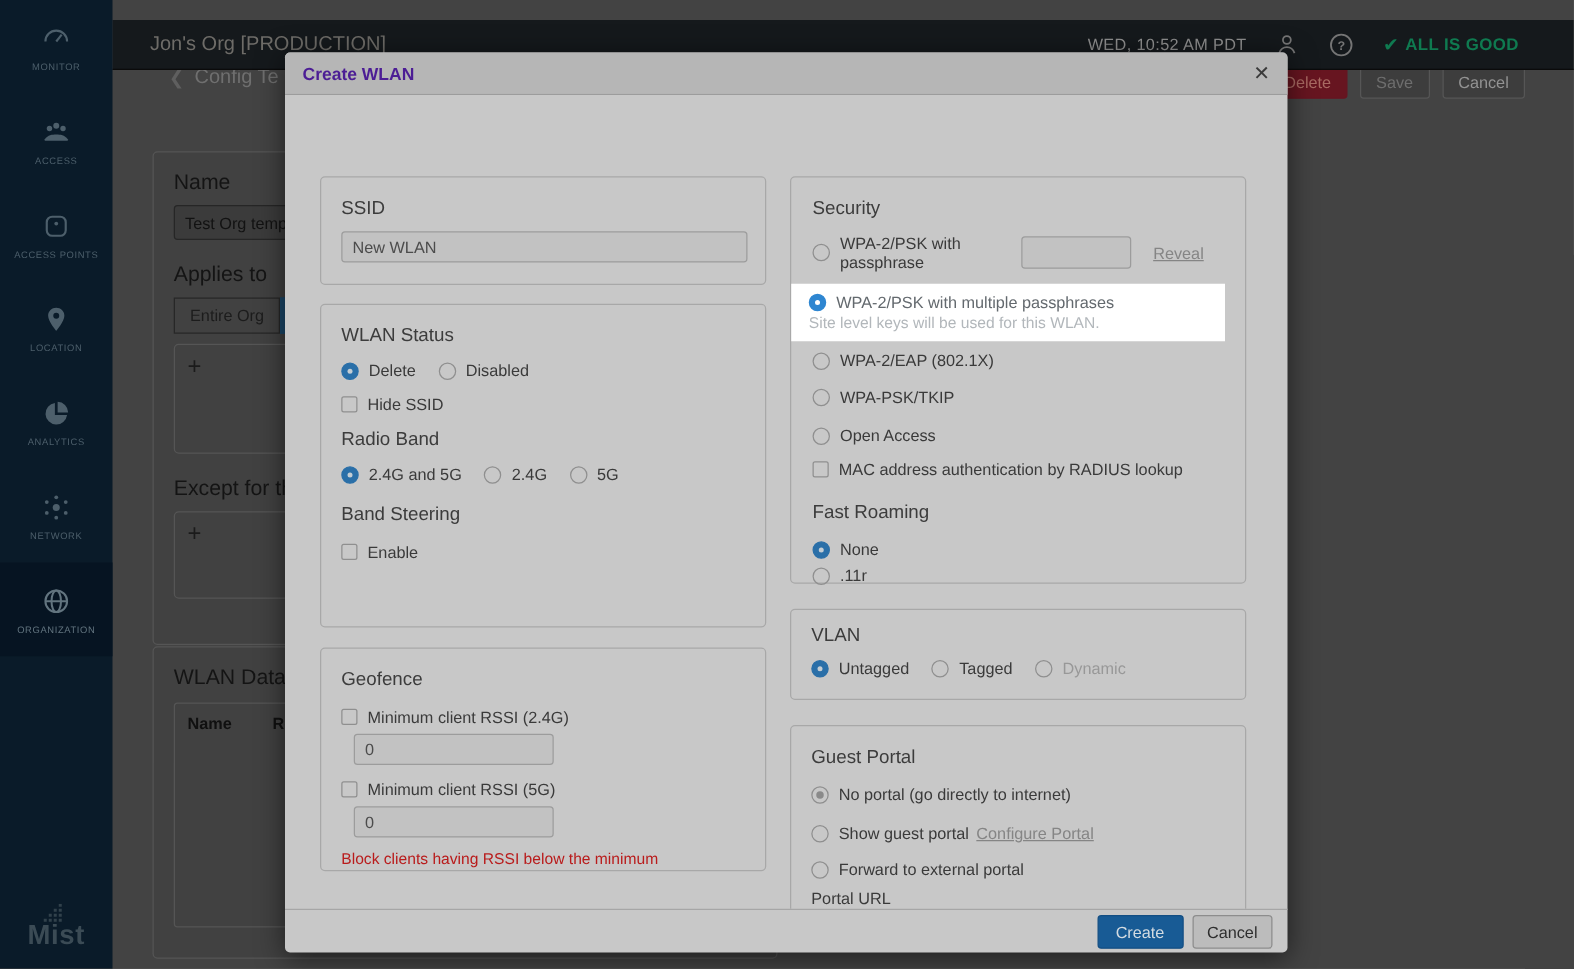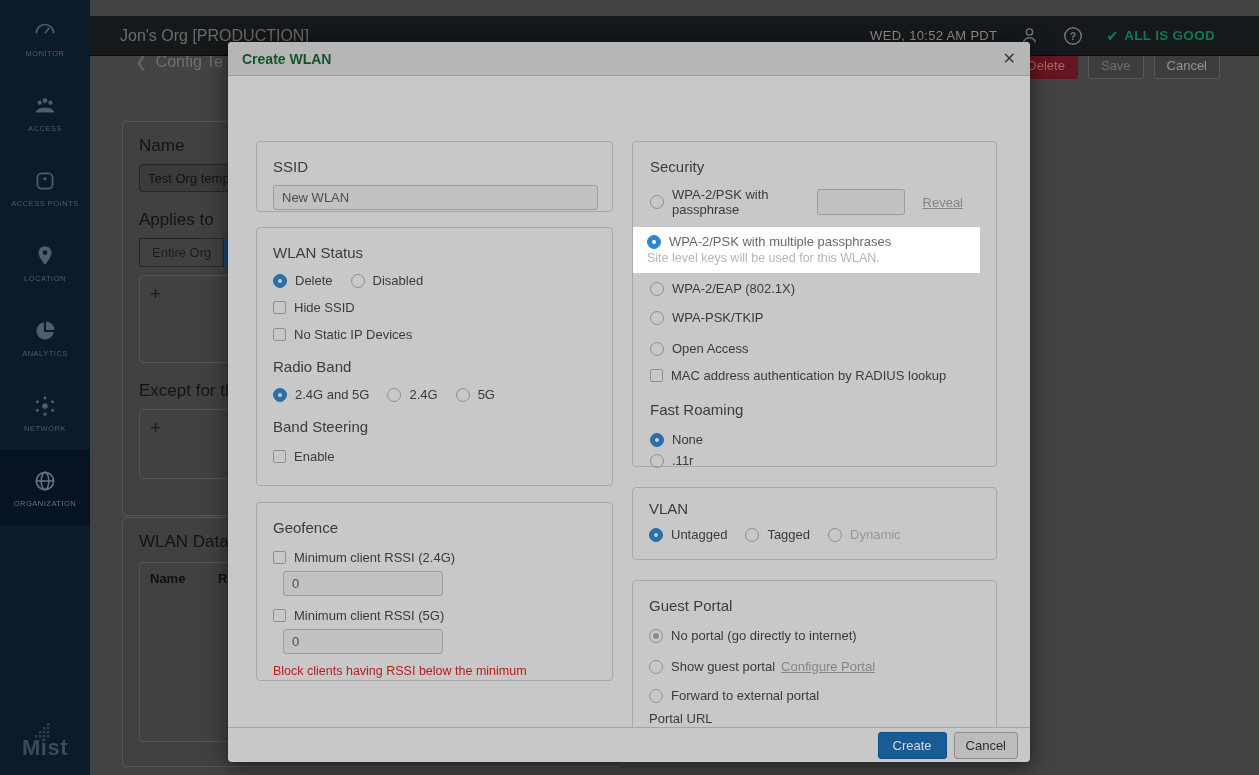--- a/index.html
+++ b/index.html
@@ -51,21 +51,21 @@
     background:#414141; border:1px solid #555; border-radius:4px; padding:14px 16px; }
   .tbl { margin-top:10px; border:1px solid #555; border-radius:3px; height:180px; padding:8px 10px; }
   .tbl-head { display:flex; }
   .tbl-th { font-size:13px; font-weight:bold; color:#101010; width:68px; }
 
   
   .modal { position:absolute; left:228px; top:42px; width:802px; height:720px; background:#c8c8c8;
     border-radius:4px; box-shadow:0 4px 22px rgba(0,0,0,.55); z-index:20; display:flex; flex-direction:column; }
   .m-head { height:34px; background:#b6b6b6; border-bottom:1px solid #9c9c9c; border-radius:4px 4px 0 0;
     display:flex; align-items:center; padding:0 14px; }
-  .m-title { font-size:14px; font-weight:bold; color:#14532d; }
+  .m-title { font-size:14px; font-weight:bold; color:#4c1d95; }
   .m-close { margin-left:auto; font-size:16px; font-weight:bold; color:#3a3a3a; cursor:pointer; }
   .m-body { flex:1; overflow:hidden; padding:65px 0 0 28px; display:flex; }
   .col-l { width:357px; }
   .col-r { width:365px; margin-left:19px; }
   .card { background:#c8c8c8; border:1px solid #a8a8a8; border-radius:4px; padding:16px 16px; }
   .sec-h { font-size:15px; color:#3c3c3c; }
   .row { display:flex; align-items:center; font-size:13px; color:#3a3a3a; }
   .row .txt { margin-left:8px; }
   .gap18 { margin-left:18px; }
 
@@ -255,45 +255,41 @@
 
   <div class="modal">
     <div class="m-head">
       <span class="m-title">Create WLAN</span>
       <span class="m-close">✕</span>
     </div>
 
     <div class="m-body">
 
       <div class="col-l">
-        <div class="card" style="height:71px;">
+        <div class="card" style="height:87px;">
           <div class="sec-h mb10">SSID</div>
           <input class="m-input" style="width: 325px; height: 25px;" value="New WLAN">
         </div>
 
         <div class="card" style="height:259px;margin-top:15px;">
           <div class="sec-h mb12">WLAN Status</div>
           <div class="row mb12">
             <span class="row">
               <span class="rd on"></span>
               <span class="txt">Delete</span>
             </span>
             <span class="row gap18">
               <span class="rd"></span>
               <span class="txt">Disabled</span>
             </span>
           </div>
           <div class="row mb12">
             <span class="cb"></span>
             <span class="txt">Hide SSID</span>
           </div>
-          <div class="row mb16">
-            <span class="cb"></span>
-            <span class="txt">No Static IP Devices</span>
-          </div>
           <div class="sec-h mb12">Radio Band</div>
           <div class="row mb16">
             <span class="row">
               <span class="rd on"></span>
               <span class="txt">2.4G and 5G</span>
             </span>
             <span class="row gap18">
               <span class="rd"></span>
               <span class="txt">2.4G</span>
             </span>

